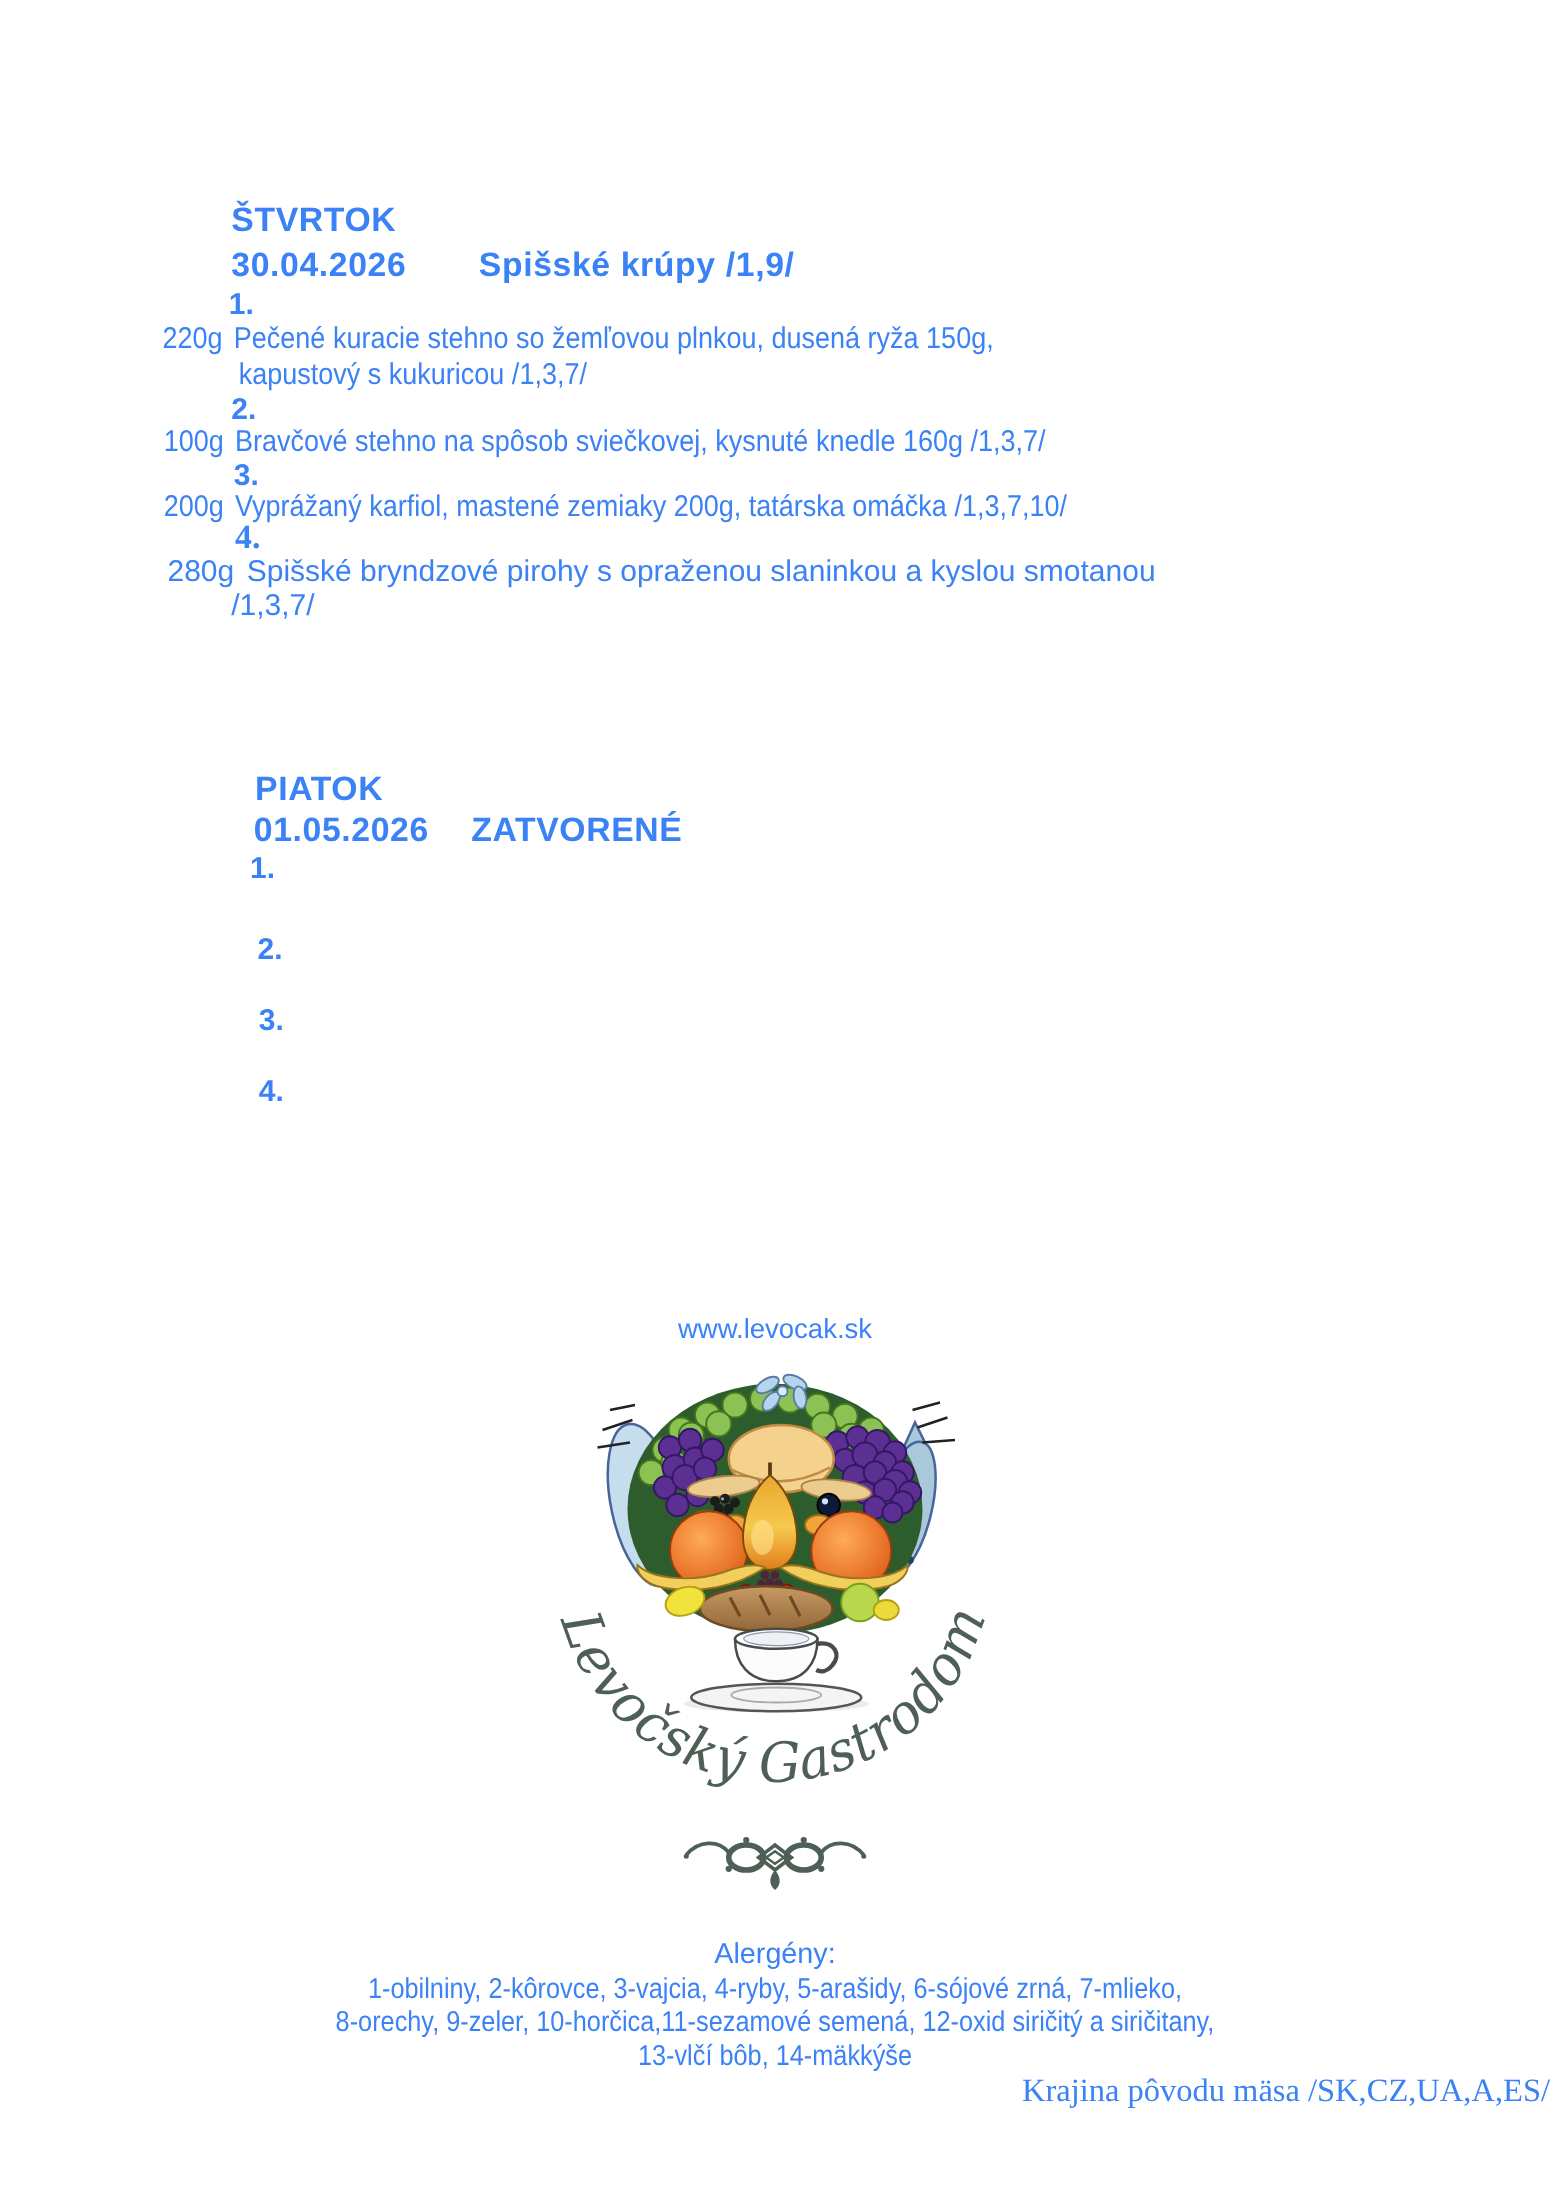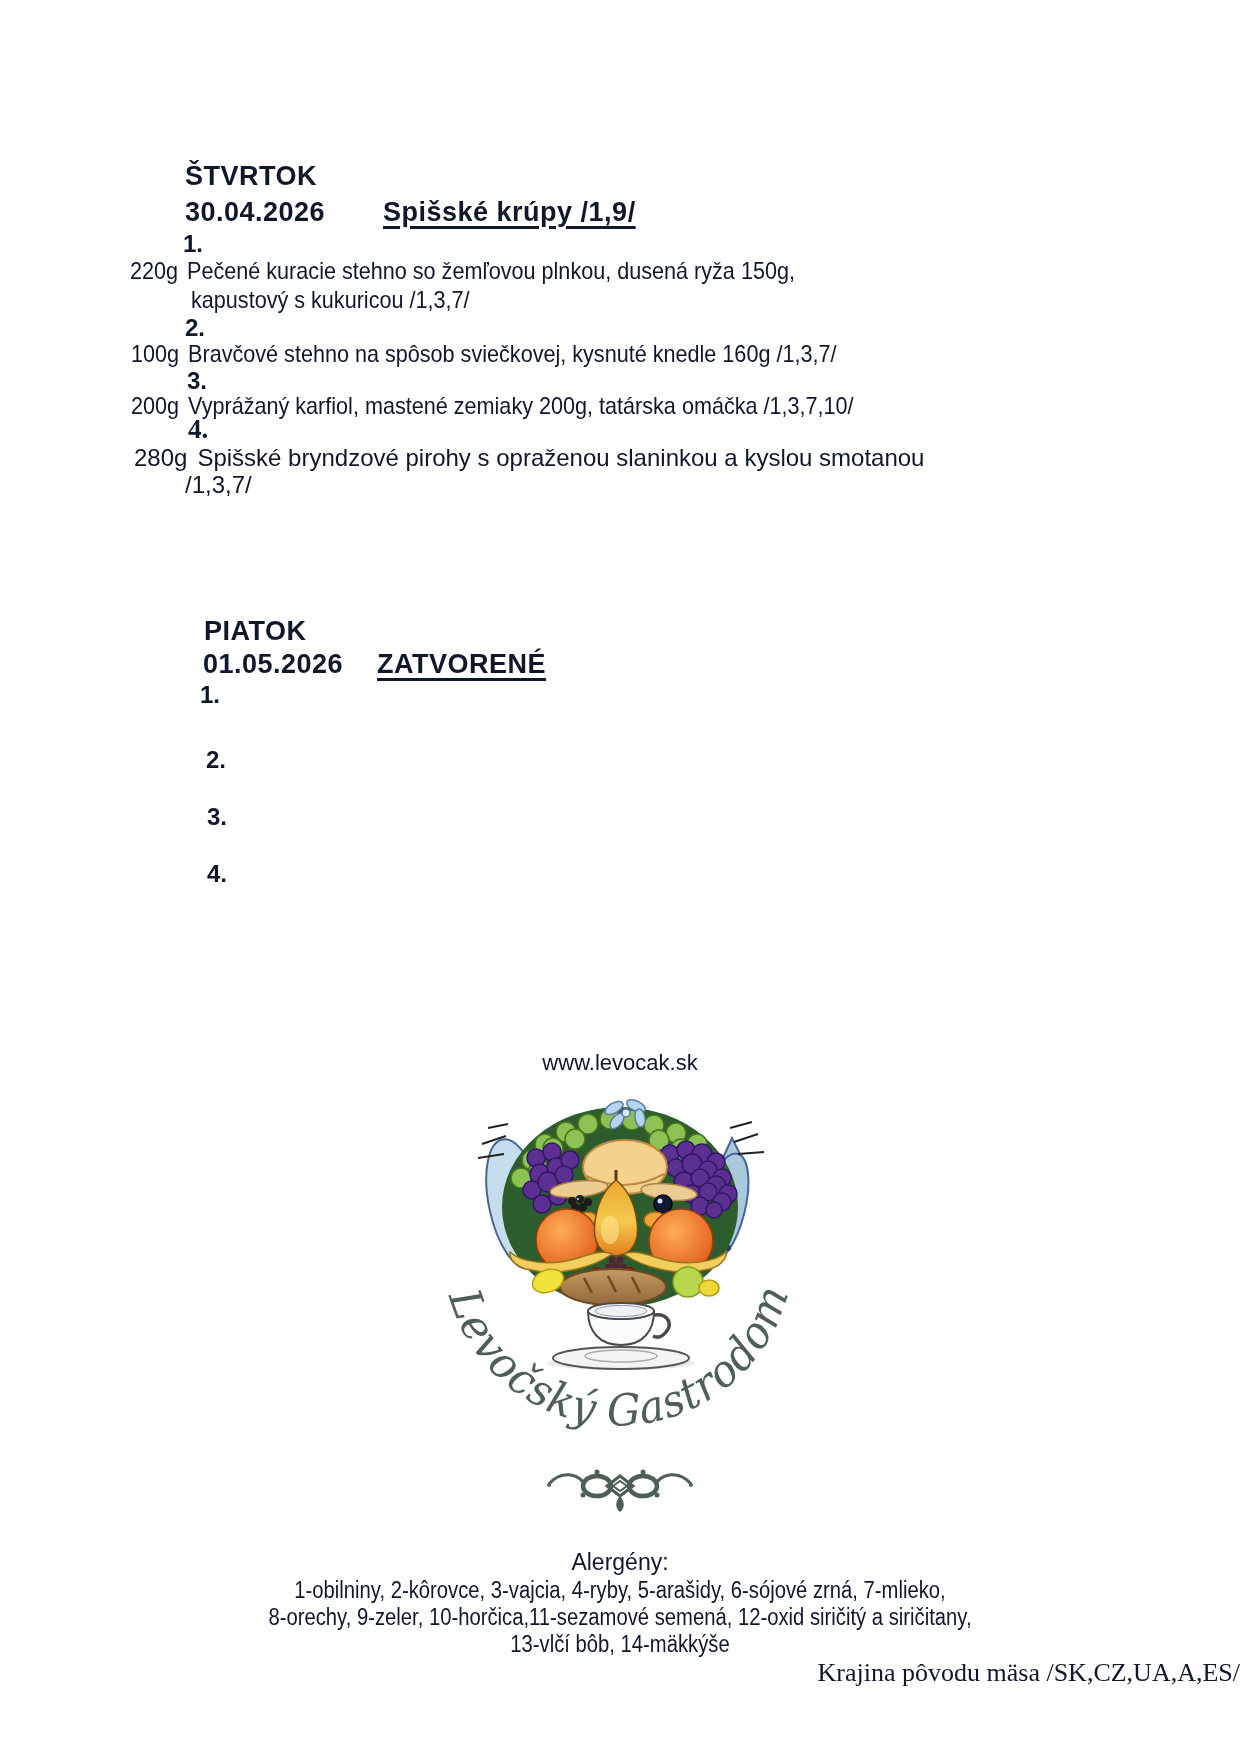--- a/index.html
+++ b/index.html
@@ -1,24 +1,24 @@
 <!DOCTYPE html>
 <html><head>
 <meta charset="utf-8">
 <style>
   html,body{margin:0;padding:0;background:#ffffff;}
   .page{position:relative;width:1240px;height:1754px;background:#ffffff;overflow:hidden;
-        font-family:"Liberation Sans",sans-serif;color:#0f172a;}
+        font-family:"Liberation Sans",sans-serif;color:#3b82f6;}
   .abs{position:absolute;white-space:nowrap;}
   .h{font-size:27px;font-weight:bold;letter-spacing:.5px;}
   .num{font-size:24px;font-weight:bold;}
   .num-serif{font-family:"Liberation Serif",serif;font-size:27px;font-weight:bold;}
   .item{font-size:24px;}
   .narrow{transform:scaleX(.9);transform-origin:0 50%;}
-  .u{text-decoration:underline;text-decoration-thickness:2.5px;text-underline-offset:5px;text-align:center;}
+  .u{text-decoration-thickness:2.5px;text-underline-offset:5px;text-align:center;}
   .centerline{left:0;width:1240px;text-align:center;}
   .cnarrow{transform:scaleX(.88);transform-origin:50% 50%;}
   .small{font-size:22px;}
   .alg{font-size:23px;}
   .serifline{font-family:"Liberation Serif",serif;font-size:26px;}
   .wt{display:inline-block;margin-right:10px;}
   svg text{font-family:"DejaVu Serif",serif;}
 </style>
 </head>
 <body>

